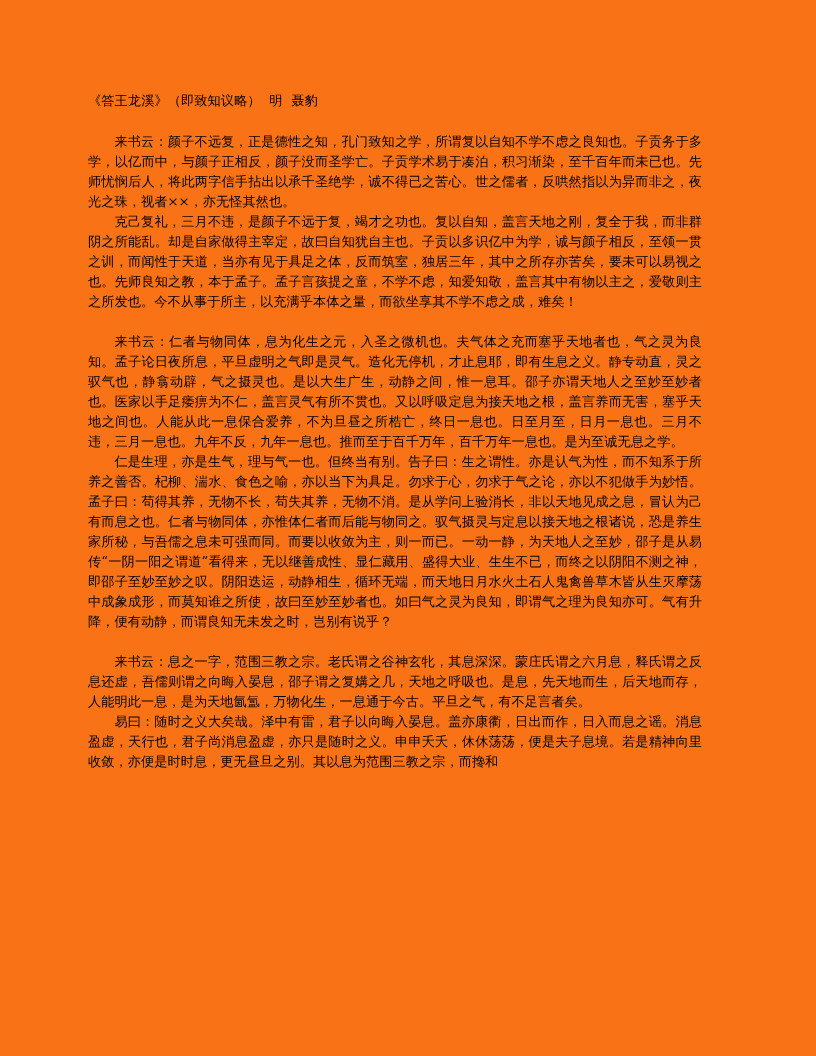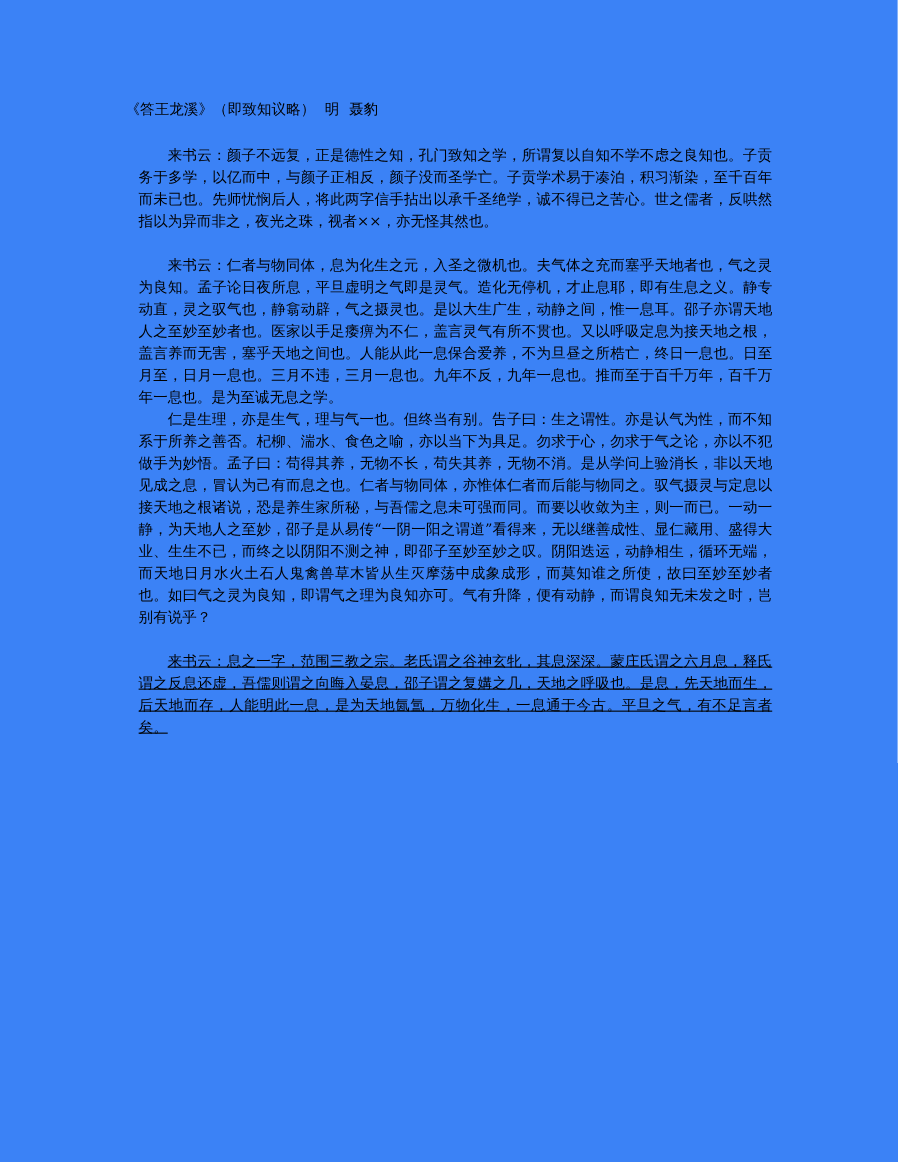--- a/index.html
+++ b/index.html
@@ -12,37 +12,36 @@
     width: 816px;
     height: 1056px;
     font-family: "DejaVu Serif", "Liberation Serif", serif;
     color: #000000;
     overflow: hidden;
   }
   .page {
     box-sizing: border-box;
     width: 816px;
     height: 1056px;
-    padding: 90px 114px 0 114px;
-    background: #3b82f6;
+    padding: 90px 114px 0 88px;
+    background: #f97316;
   }
   .doc-title {
     font-size: 13.2px;
     line-height: 21px;
     letter-spacing: 0.1px;
     margin: 0 0 21px 0;
     text-align: left;
     white-space: pre;
   }
   .section {
-    margin: 0 0 20px 12px;
+    margin: 0 0 20px 0;
   }
   .section:last-child {
     margin-bottom: 0;
-    text-decoration: underline;
   }
   .para {
     font-size: 13.2px;
     line-height: 20px;
     margin: 0;
     text-align: justify;
     text-justify: inter-character;
     text-indent: 2em;
     letter-spacing: 0.05px;
     word-break: break-all;
@@ -51,27 +50,29 @@
 </style>
 </head>
 <body>
 
 <div class="page">
 
   <div class="doc-title">《答王龙溪》（即致知议略）  明  聂豹</div>
 
   <div class="section">
     <p class="para">来书云：颜子不远复，正是德性之知，孔门致知之学，所谓复以自知不学不虑之良知也。子贡务于多学，以亿而中，与颜子正相反，颜子没而圣学亡。子贡学术易于凑泊，积习渐染，至千百年而未已也。先师忧悯后人，将此两字信手拈出以承千圣绝学，诚不得已之苦心。世之儒者，反哄然指以为异而非之，夜光之珠，视者××，亦无怪其然也。</p>
+    <p class="para">克己复礼，三月不违，是颜子不远于复，竭才之功也。复以自知，盖言天地之刚，复全于我，而非群阴之所能乱。却是自家做得主宰定，故曰自知犹自主也。子贡以多识亿中为学，诚与颜子相反，至领一贯之训，而闻性于天道，当亦有见于具足之体，反而筑室，独居三年，其中之所存亦苦矣，要未可以易视之也。先师良知之教，本于孟子。孟子言孩提之童，不学不虑，知爱知敬，盖言其中有物以主之，爱敬则主之所发也。今不从事于所主，以充满乎本体之量，而欲坐享其不学不虑之成，难矣！</p>
   </div>
 
   <div class="section">
     <p class="para">来书云：仁者与物同体，息为化生之元，入圣之微机也。夫气体之充而塞乎天地者也，气之灵为良知。孟子论日夜所息，平旦虚明之气即是灵气。造化无停机，才止息耶，即有生息之义。静专动直，灵之驭气也，静翕动辟，气之摄灵也。是以大生广生，动静之间，惟一息耳。邵子亦谓天地人之至妙至妙者也。医家以手足痿痹为不仁，盖言灵气有所不贯也。又以呼吸定息为接天地之根，盖言养而无害，塞乎天地之间也。人能从此一息保合爱养，不为旦昼之所梏亡，终日一息也。日至月至，日月一息也。三月不违，三月一息也。九年不反，九年一息也。推而至于百千万年，百千万年一息也。是为至诚无息之学。</p>
     <p class="para">仁是生理，亦是生气，理与气一也。但终当有别。告子曰：生之谓性。亦是认气为性，而不知系于所养之善否。杞柳、湍水、食色之喻，亦以当下为具足。勿求于心，勿求于气之论，亦以不犯做手为妙悟。孟子曰：苟得其养，无物不长，苟失其养，无物不消。是从学问上验消长，非以天地见成之息，冒认为己有而息之也。仁者与物同体，亦惟体仁者而后能与物同之。驭气摄灵与定息以接天地之根诸说，恐是养生家所秘，与吾儒之息未可强而同。而要以收敛为主，则一而已。一动一静，为天地人之至妙，邵子是从易传“一阴一阳之谓道”看得来，无以继善成性、显仁藏用、盛得大业、生生不已，而终之以阴阳不测之神，即邵子至妙至妙之叹。阴阳迭运，动静相生，循环无端，而天地日月水火土石人鬼禽兽草木皆从生灭摩荡中成象成形，而莫知谁之所使，故曰至妙至妙者也。如曰气之灵为良知，即谓气之理为良知亦可。气有升降，便有动静，而谓良知无未发之时，岂别有说乎？</p>
   </div>
 
   <div class="section">
   </div>
 
   <div class="section">
     <p class="para">来书云：息之一字，范围三教之宗。老氏谓之谷神玄牝，其息深深。蒙庄氏谓之六月息，释氏谓之反息还虚，吾儒则谓之向晦入晏息，邵子谓之复媾之几，天地之呼吸也。是息，先天地而生，后天地而存，人能明此一息，是为天地氤氲，万物化生，一息通于今古。平旦之气，有不足言者矣。</p>
+    <p class="para">易曰：随时之义大矣哉。泽中有雷，君子以向晦入晏息。盖亦康衢，日出而作，日入而息之谣。消息盈虚，天行也，君子尚消息盈虚，亦只是随时之义。申申夭夭，休休荡荡，便是夫子息境。若是精神向里收敛，亦便是时时息，更无昼旦之别。其以息为范围三教之宗，而搀和</p>
   </div>
 
 </div>
 
 </body></html>

